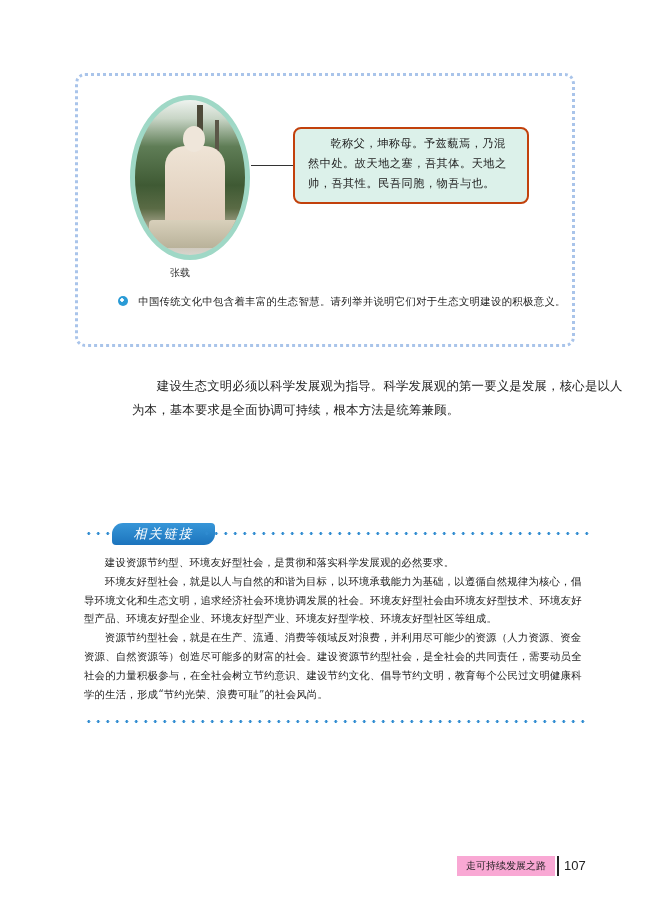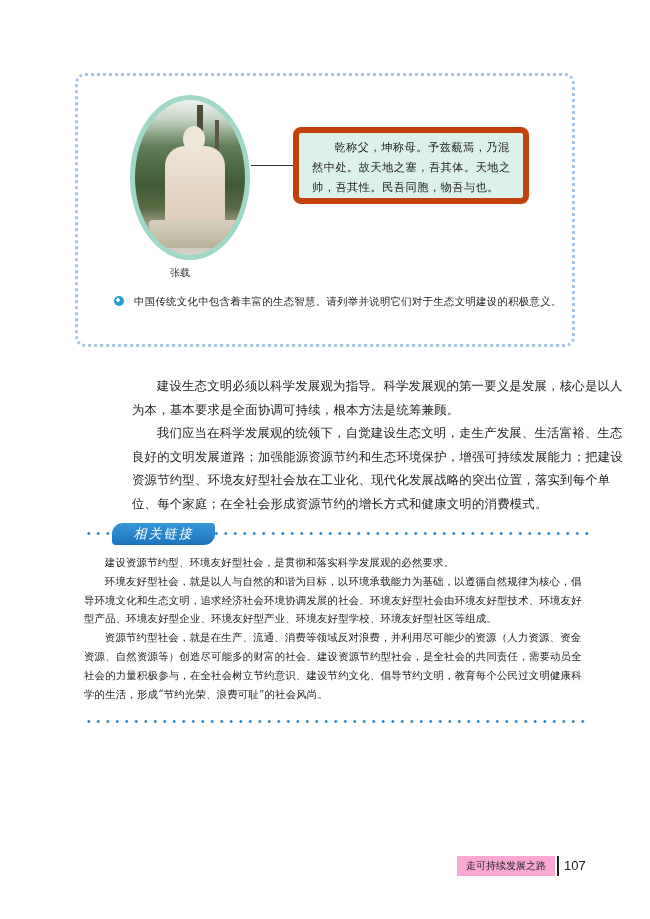--- a/index.html
+++ b/index.html
@@ -34,27 +34,27 @@
     position:absolute; left:170px; top:266px; font-size:10px; color:#333;
   }
   .connector {
     position:absolute; left:251px; top:165px; width:44px; height:1px; background:#333;
   }
   .connector::after {
     content:""; position:absolute; right:-2px; top:-2px; width:4px; height:4px; background:#333; border-radius:50%;
   }
   .quote-box {
     position:absolute; left:293px; top:127px; width:236px; height:77px;
-    background:#dcf1ea; border:6px solid #c2410c; border-radius:8px; box-sizing:border-box;
+    background:#dcf1ea; border:2px solid #c2410c; border-radius:8px; box-sizing:border-box;
     padding:5px 10px 4px 13px; font-family:"DejaVu Serif", "Liberation Serif", serif;
     font-size:11.2px; line-height:20px; color:#222; text-indent:2em; letter-spacing:0.5px;
   }
   .question {
     position:absolute; left:90px; top:291px; width:480px; font-size:10.4px; line-height:20px;
-    color:#222; font-family:"DejaVu Serif", "Liberation Serif", serif; text-indent:24px; letter-spacing:0.3px;
+    color:#222; font-family:"DejaVu Serif", "Liberation Serif", serif; text-indent:24px; letter-spacing:0.3px;text-align:center;
   }
   .question .q-icon {
     display:inline-block; width:10px; height:10px; border-radius:50%;
     background: radial-gradient(circle at 40% 40%, #ffffff 0 18%, #2a9bd6 22% 70%, #1b5f9a 100%);
     vertical-align:-1px; margin-right:10px; text-indent:0;
   }
   .body-text {
     position:absolute; left:84px; top:374px; width:500px;
     font-size:12.4px; line-height:23.5px; color:#1e1e1e; letter-spacing:0.2px;margin-left:48px;
   }
@@ -110,21 +110,20 @@
 <div class="caption-name">张载</div>
 
 <div class="connector"></div>
 
 <div class="quote-box">乾称父，坤称母。予兹藐焉，乃混然中处。故天地之塞，吾其体。天地之帅，吾其性。民吾同胞，物吾与也。</div>
 
 <div class="question"><span class="q-icon"></span><span>中国传统文化中包含着丰富的生态智慧。请列举并说明它们对于生态文明建设的积极意义。</span></div>
 
 <div class="body-text">
   <p>建设生态文明必须以科学发展观为指导。科学发展观的第一要义是发展，核心是以人为本，基本要求是全面协调可持续，根本方法是统筹兼顾。</p>
-  <p>我们应当在科学发展观的统领下，自觉建设生态文明，走生产发展、生活富裕、生态良好的文明发展道路；加强能源资源节约和生态环境保护，增强可持续发展能力；把建设资源节约型、环境友好型社会放在工业化、现代化发展战略的突出位置，落实到每个单位、每个家庭；在全社会形成资源节约的增长方式和健康文明的消费模式。</p>
 </div>
 
 <div class="link-header">
   <div class="dots left"></div>
   <div class="link-tag">相关链接</div>
   <div class="dots right"></div>
 </div>
 
 <div class="link-body">
   <p>建设资源节约型、环境友好型社会，是贯彻和落实科学发展观的必然要求。</p>

